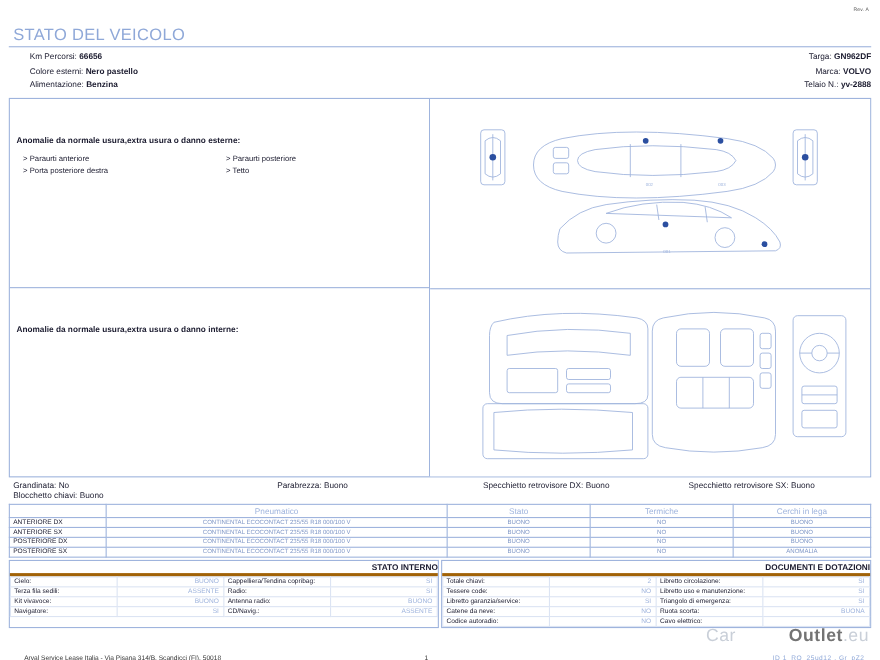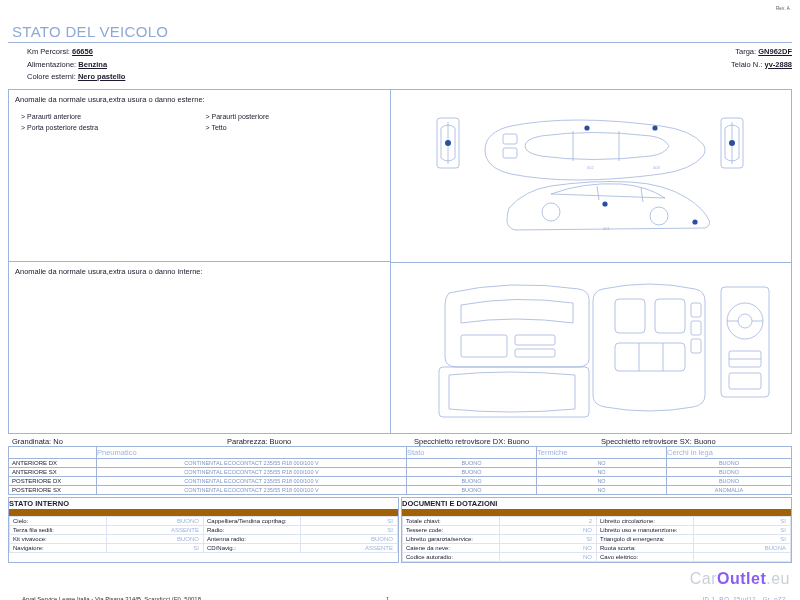--- a/index.html
+++ b/index.html
@@ -47,21 +47,21 @@
     font-size: 7.5px;
     line-height: 12.5px;
   }
   .info-col {
     flex: 0 0 50%;
     padding-left: 4px;
     box-sizing: border-box;
   }
   .info-col.right { padding-left: 6px; text-align: right; }
   .lbl { color: #1a1a2e; margin-left: 15px; }
-  .val { font-weight: bold; text-decoration: underline; }
+  .val { font-weight: bold; }
   
   .panels {
     margin-top: 5px;
     display: flex;
     border: 1px solid #9fb4dd;
     height: 345px;
     box-sizing: border-box;
   }
   .left-col {
     width: 392px;
@@ -71,22 +71,23 @@
   }
   .anomaly-box {
     flex: 1 1 50%;
     padding: 5px 6px;
     box-sizing: border-box;
     position: relative;
   }
   .anomaly-box + .anomaly-box { border-top: 1px solid #9fb4dd; }
   .anomaly-title {
     font-size: 7.5px;
-    font-weight: normal;
+    font-weight: bold;
     margin-bottom: 7px;
+    margin-top: 28px;
   }
   .anomaly-items {
     display: flex;
     font-size: 7px;
     line-height: 11px;
   }
   .anomaly-items .col { width: 50%; padding-left: 6px; box-sizing: border-box; }
   .anomaly-note { color:#1a1a2e; }
   .right-col {
     flex: 1;
@@ -98,20 +99,21 @@
     left: 0; right: 0;
     top: 172px;
     border-top: 1px solid #9fb4dd;
   }
   svg.diagram { display:block; }
   
   .cond-row {
     display: flex;
     font-size: 7.5px;
     padding: 3px 4px 0 4px;
+    gap: 25px;
   }
   .cond-row .c { flex: 1; }
   .cond-row .c.first { flex: 0 0 215px; }
   .cond-sub {
     font-size: 7.5px;
     padding: 0 4px 3px 4px;
   }
   
   table {
     border-collapse: collapse;
@@ -121,21 +123,21 @@
   .tyres {
     border: 1px solid #9fb4dd;
     font-size: 6px;
   }
   .tyres th {
     color: #9fb4dd;
     font-weight: normal;
     font-size: 7.5px;
     border: 1px solid #9fb4dd;
     padding: 1px 0;
-    text-align: left;
+    text-align: center;
   }
   .tyres td {
     border: 1px solid #9fb4dd;
     padding: 1px 2px;
     color: #7f96c6;
     text-align: center;
     font-size: 5.5px;
   }
   .tyres td.pos {
     color: #1a1a2e;
@@ -148,24 +150,24 @@
     display: flex;
     margin-top: 2px;
     gap: 2px;
   }
   .bt {
     flex: 1;
     border: 1px solid #9fb4dd;
     box-sizing: border-box;
   }
   .bt-head {
-    text-align: left;
+    text-align: right;
     font-weight: bold;
     font-size: 7.5px;
-    border-bottom: 7px solid #a16207;
+    border-bottom: 3px solid #a16207;
     padding: 1px 0;
   }
   .kv {
     width: 100%;
     border-collapse: collapse;
     font-size: 6px;
   }
   .kv td {
     border: 1px solid #dce4f3;
     padding: 1px 3px;
@@ -190,51 +192,55 @@
   .footer .c { position: absolute; left: 386px; }
   .footer .r { position: absolute; right: 14px; color: #8fa8d8; letter-spacing:.5px;}
   .watermark {
     position: absolute;
     right: 10px;
     bottom: 12px;
     font-size: 16px;
     color: #c9cfd8;
     letter-spacing: .5px;
   }
-  .watermark b { color: #8b5cf6; font-weight: bold; }
+  .watermark b { color: #737373; font-weight: bold; margin-left: 48px; }
 </style>
 </head>
 <body>
 
 <div class="page">
 
   <div class="rev">Rev. A</div>
 
   <div class="doc-title">STATO DEL VEICOLO</div>
   <hr class="hr-blue">
 
   <div class="info-block">
     <div class="info-col">
       <div>
         <span class="lbl">Km Percorsi:</span>
         <span class="val">66656</span>
       </div>
       <div>
+        <span class="lbl">Colore esterni:</span>
+        <span class="val">Nero pastello</span>
+      </div>
+      <div>
         <span class="lbl">Alimentazione:</span>
         <span class="val">Benzina</span>
-      </div>
-      <div>
-        <span class="lbl">Colore esterni:</span>
-        <span class="val">Nero pastello</span>
       </div>
     </div>
     <div class="info-col right">
       <div>
         <span class="lbl">Targa:</span>
         <span class="val">GN962DF</span>
+      </div>
+      <div>
+        <span class="lbl">Marca:</span>
+        <span class="val">VOLVO</span>
       </div>
       <div>
         <span class="lbl">Telaio N.:</span>
         <span class="val">yv-2888</span>
       </div>
     </div>
   </div>
 
   <div class="panels">
 
@@ -361,20 +367,24 @@
       <span>Buono</span>
     </div>
     <div class="c">
       <span>Specchietto retrovisore DX:</span>
       <span>Buono</span>
     </div>
     <div class="c">
       <span>Specchietto retrovisore SX:</span>
       <span>Buono</span>
     </div>
+  </div>
+  <div class="cond-sub">
+    <span>Blocchetto chiavi:</span>
+    <span>Buono</span>
   </div>
 
   <table class="tyres">
     <colgroup>
       <col style="width:88px">
         <col style="width:310px">
         <col style="width:130px">
         <col style="width:130px">
         <col>
     </colgroup>

